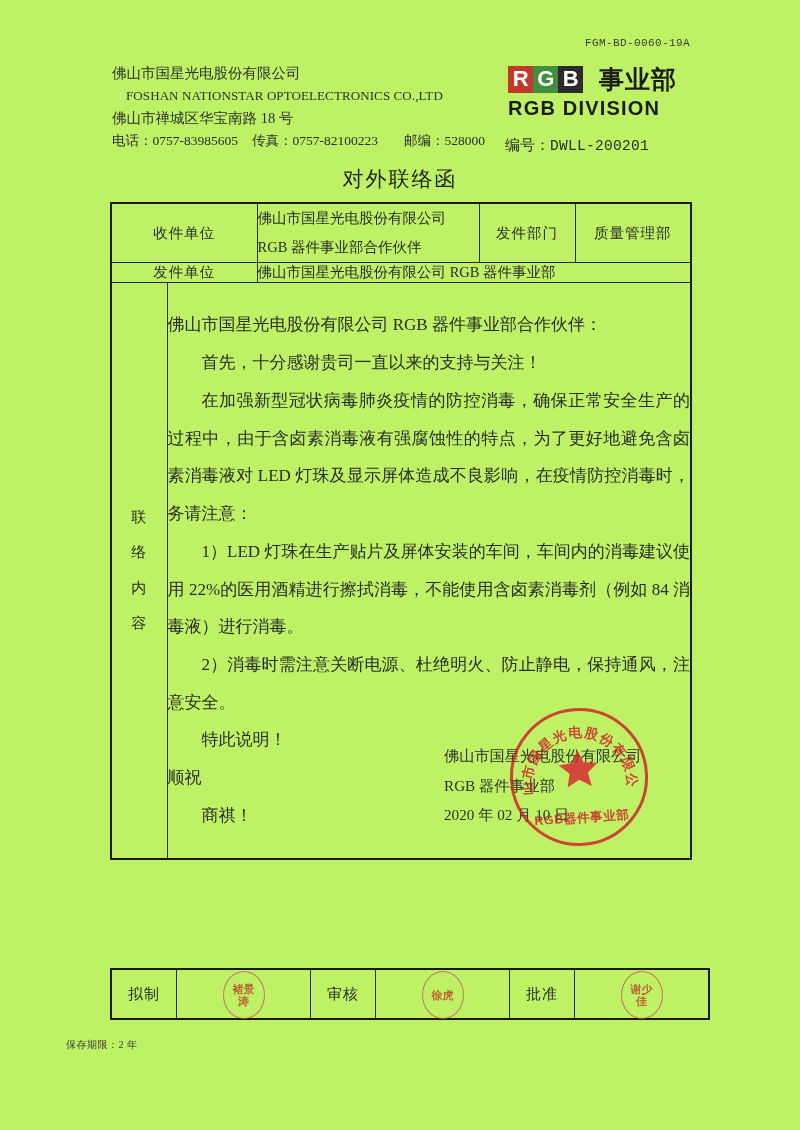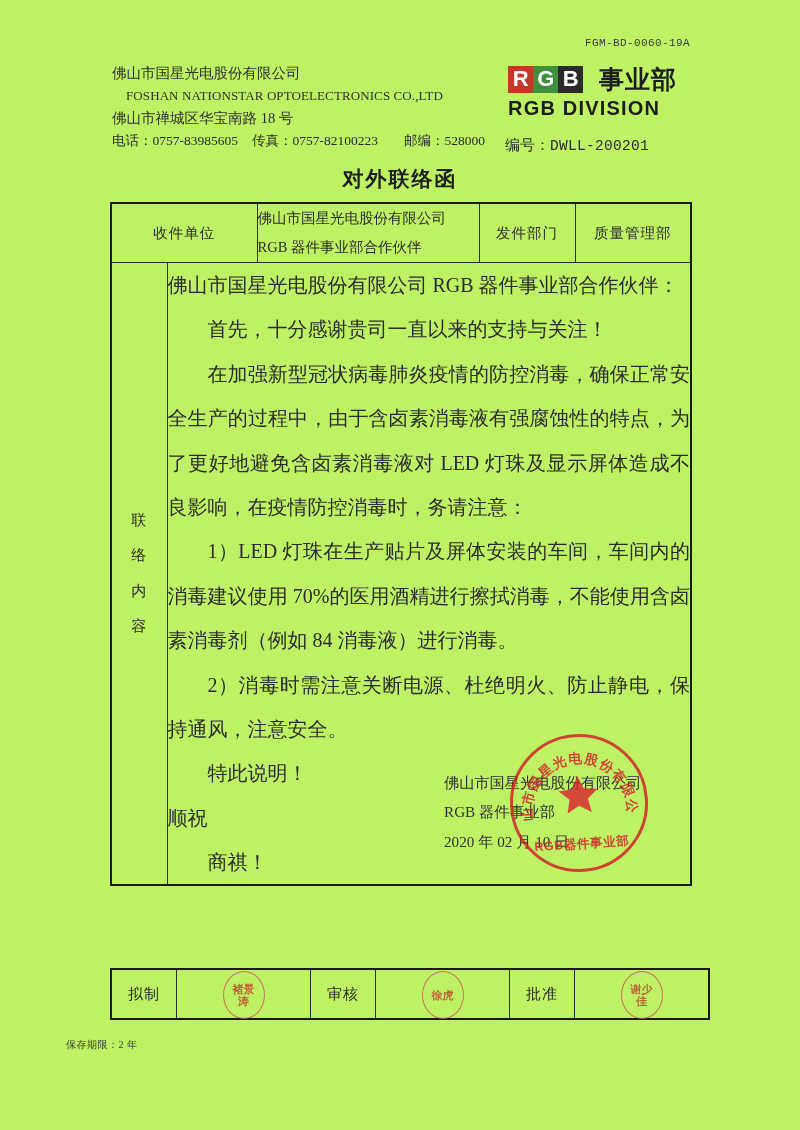--- a/index.html
+++ b/index.html
@@ -124,21 +124,21 @@
   }
 
   
   .doc-title {
     position: absolute;
     top: 165px;
     left: 0;
     width: 800px;
     text-align: center;
     font-size: 21px;
-    font-weight: bold;
+    font-weight: normal;
     letter-spacing: 2px;
     color: #1f1f1f;
   }
 
   
   .main-table {
     position: absolute;
     top: 202px;
     left: 110px;
     width: 580px;
@@ -187,21 +187,21 @@
 
   
   .body-cell {
     padding: 14px 18px 10px 16px;
     vertical-align: top;
     position: relative;
     height: 575px;
   }
   .body-cell p {
     margin: 0 0 0 0;
-    font-size: 20px;
+    font-size: 17px;
     line-height: 2.22;
     text-align: justify;
     text-justify: inter-ideograph;
     color: #2b2b2b;
   }
   .ind { text-indent: 2em; }
   .sp-top { margin-top: 26px; }
 
   
   .sign-block {
@@ -368,28 +368,32 @@
       <tr>
         <td class="lbl" colspan="2">收件单位</td>
         <td class="recv-val">
           <div>佛山市国星光电股份有限公司</div>
           <div>RGB 器件事业部合作伙伴</div>
         </td>
         <td class="cell-center">发件部门</td>
         <td class="cell-center">质量管理部</td>
       </tr>
       <tr>
+        <td class="lbl" colspan="2">发件单位</td>
+        <td class="cell-pad" colspan="3">佛山市国星光电股份有限公司 RGB 器件事业部</td>
+      </tr>
+      <tr>
         <td class="vlabel">
           <span class="vlabel-inner">联<br>络<br>内<br>容</span>
         </td>
         <td class="body-cell" colspan="4">
           <p>佛山市国星光电股份有限公司 RGB 器件事业部合作伙伴：</p>
           <p class="ind">首先，十分感谢贵司一直以来的支持与关注！</p>
           <p class="ind">在加强新型冠状病毒肺炎疫情的防控消毒，确保正常安全生产的过程中，由于含卤素消毒液有强腐蚀性的特点，为了更好地避免含卤素消毒液对 LED 灯珠及显示屏体造成不良影响，在疫情防控消毒时，务请注意：</p>
-          <p class="ind">1）LED 灯珠在生产贴片及屏体安装的车间，车间内的消毒建议使用 70%的医用酒精进行擦拭消毒，不能使用含卤素消毒剂（例如 84 消毒液）进行消毒。</p>
+          <p class="ind">1）LED 灯珠在生产贴片及屏体安装的车间，车间内的消毒建议使用 22%的医用酒精进行擦拭消毒，不能使用含卤素消毒剂（例如 84 消毒液）进行消毒。</p>
           <p class="ind">2）消毒时需注意关断电源、杜绝明火、防止静电，保持通风，注意安全。</p>
           <p class="ind">特此说明！</p>
           <p class="sp-top">顺祝</p>
           <p class="ind">商祺！</p>
 
           <div class="sign-block">
             <div>佛山市国星光电股份有限公司</div>
             <div>RGB 器件事业部</div>
             <div>2020 年 02 月 10 日</div>
           </div>

